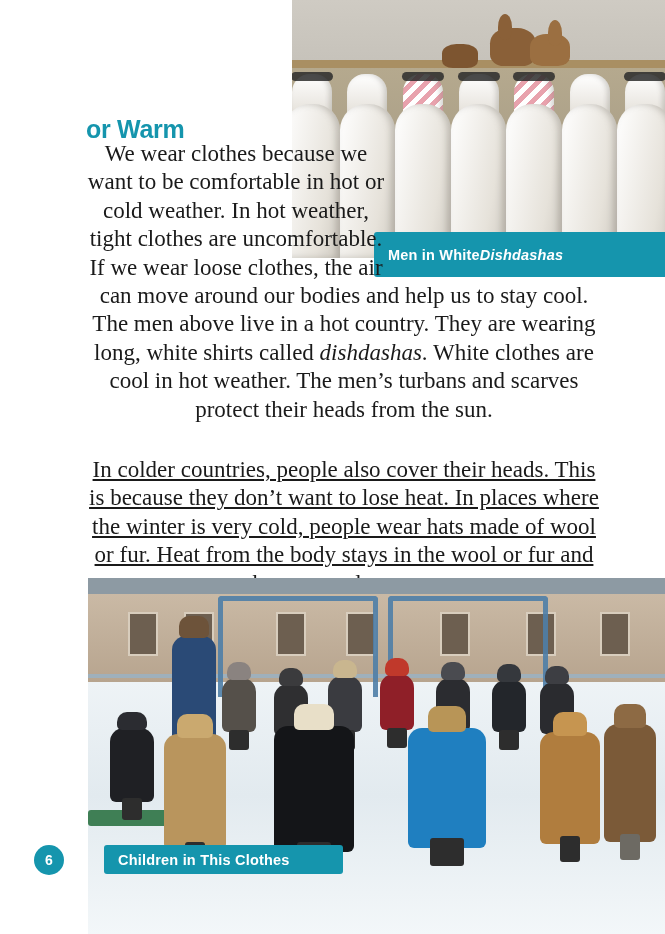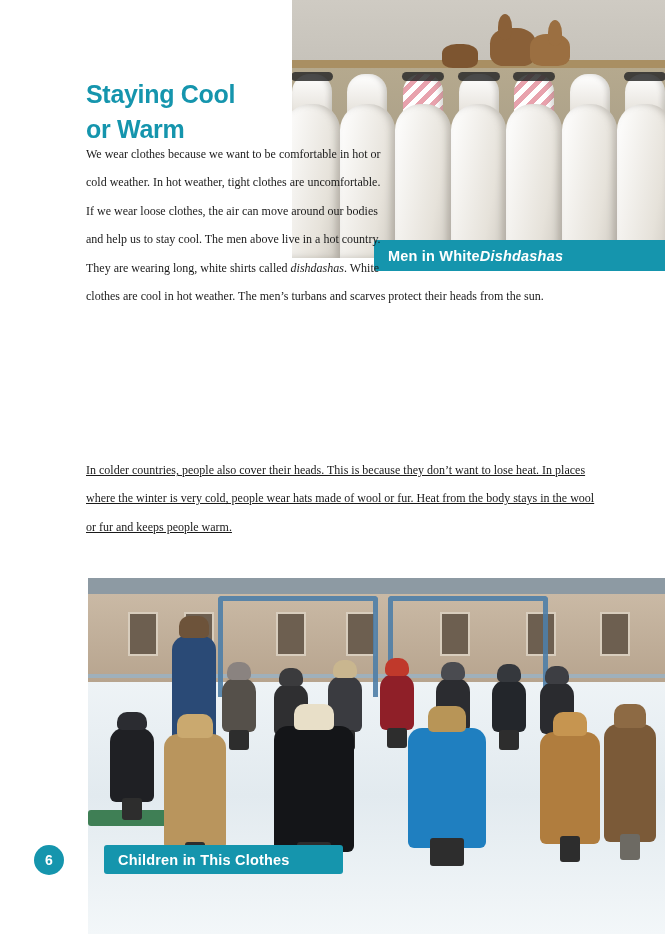--- a/index.html
+++ b/index.html
@@ -104,22 +104,22 @@
     font-weight: bold;
     font-size: 14.5px;
     letter-spacing: .2px;
     display: flex;
     align-items: center;
     padding: 0 14px;
     white-space: nowrap;
   }
   #caption-top {
     left: 374px;
-    top: 240px;
-    height: 31px;
+    top: 232px;
+    height: 45px;
     border-radius: 3px 0 0 3px;
     width: 291px;
     box-sizing: border-box;
   }
   #caption-top .ital { font-style: italic; }
   #caption-bottom {
     left: 104px;
     top: 845px;
     height: 29px;
     width: 239px;
@@ -138,24 +138,24 @@
     font-weight: bold;
     font-size: 25px;
     line-height: 1.42;
     letter-spacing: -.3px;
   }
 
   
   .body-text {
     position: absolute;
     font-family: "Liberation Serif", serif;
-    font-size: 12px;
+    font-size: 23px;
     line-height: 28.4px;
     color: #1a1a1a;
-    text-align: left;
+    text-align: center;
   }
   #para1 {
     left: 86px;
     top: 140px;
     width: 516px;
   }
   #para1 .float-photo {
     float: right;
     width: 216px;
     height: 122px;
@@ -318,21 +318,21 @@
     </div>
   </div>
 </div>
 
 <div id="caption-top" class="caption-bar">
   <span>Men in White </span>
     <span class="ital">Dishdashas</span>
 </div>
 
 <h1 id="headline">
-  <span>Staying Cool</span><br>
+  <br>
   <span>or Warm</span>
 </h1>
 
 <div id="para1" class="body-text">
   <div class="float-photo"></div>
   <span>We wear clothes because we want to be comfortable in hot or cold weather. In hot weather, tight clothes are uncomfortable. If we wear loose clothes, the air can move around our bodies and help us to stay cool. The men above live in a hot country. They are wearing long, white shirts called </span><i>dishdashas</i><span>. White clothes are cool in hot weather. The men’s turbans and scarves protect their heads from the sun.</span>
 </div>
 
 <div id="para2" class="body-text">
   <span>In colder countries, people also cover their heads. This is because they don’t want to lose heat. In places where the winter is very cold, people wear hats made of wool or fur. Heat from the body stays in the wool or fur and keeps people warm.</span>

